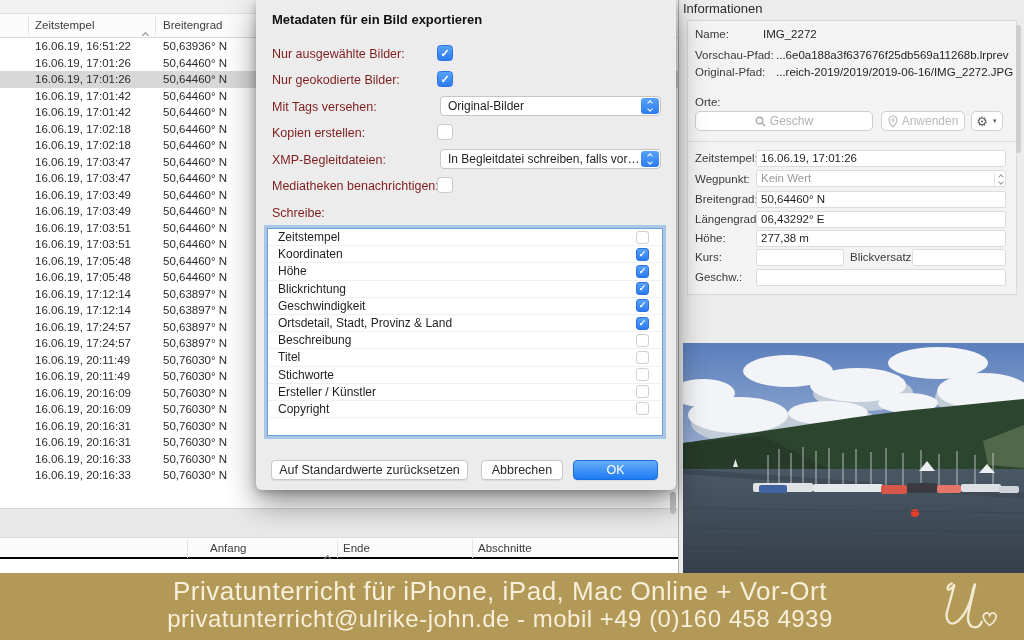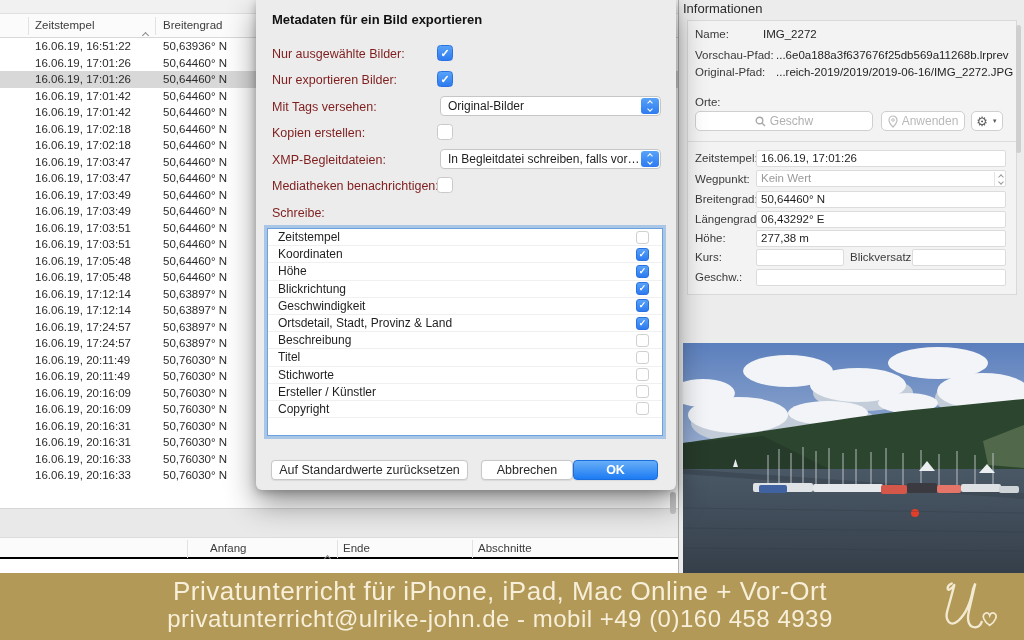--- a/index.html
+++ b/index.html
@@ -62,21 +62,21 @@
   .chv-w{width:4px;height:4px;border-right:1.6px solid #fff;border-bottom:1.6px solid #fff;}
   .chv-w.up{transform:rotate(-135deg);margin-bottom:2px;}
   .chv-w.down{transform:rotate(45deg);}
   .listbox{position:absolute;left:11px;top:228px;width:396px;height:208px;background:#fff;border:1px solid #6ba2dd;box-shadow:0 0 0 3px rgba(116,167,226,.55);}
   .lrow{display:flex;align-items:center;height:17.2px;border-bottom:1px solid #f0f0f0;}
   .lrow-label{flex:1;font-size:12px;color:#1f1f1f;padding-left:10px;white-space:nowrap;}
   .lcb{width:13px;height:13px;margin-right:13px;border-radius:3px;background:#fff;border:1px solid #d0d0d0;display:flex;align-items:center;justify-content:center;}
   .lcb.checked{background:linear-gradient(#58a2f8,#2d7bf0);border:1px solid #2a72e2;}
   .lcb.checked::after{content:"✓";color:#fff;font-size:9px;font-weight:bold;line-height:1;}
   .dbtn{position:absolute;top:460px;height:20px;background:#fff;border:1px solid #c8c8c8;border-radius:4px;font-size:12.5px;color:#2b2b2b;display:flex;align-items:center;justify-content:center;box-shadow:0 .5px 1px rgba(0,0,0,.08);}
-  .dbtn.primary{background:linear-gradient(#67aef8,#1d7bf3);border:1px solid #1a6fe0;color:#fff;font-weight:bold;}
+  .dbtn.primary{background:linear-gradient(#67aef8,#1d7bf3);border:1px solid #1a6fe0;color:#fff;}
 
   
   .banner{position:absolute;left:0;top:573px;width:1024px;height:67px;background:#b29957;}
   .banner-line{position:absolute;left:500px;transform:translateX(-50%);color:#f7efd9;white-space:nowrap;letter-spacing:.5px;}
   .bl1{top:3px;font-size:26px;}
   .bl2{top:32px;font-size:24px;}
   .logo{position:absolute;left:936px;top:3px;}
 </style>
 </head>
 <body>
@@ -435,21 +435,21 @@
       </g>
     </svg>
   </div>
 
   <div class="dialog">
     <span class="dlg-title">Metadaten für ein Bild exportieren</span>
 
     <span class="flabel" style="top:47px">Nur ausgewählte Bilder:</span>
     <span class="cb checked" style="left:181px;top:45px"></span>
 
-    <span class="flabel" style="top:73px">Nur exportieren Bilder:</span>
+    <span class="flabel" style="top:73px">Nur geokodierte Bilder:</span>
     <span class="cb checked" style="left:181px;top:71px"></span>
 
     <span class="flabel" style="top:100px">Mit Tags versehen:</span>
     <div class="popup" style="top:96px">
       <span class="popup-text">Original-Bilder</span>
       <span class="stepper">
           <span class="chv-w up"></span>
           <span class="chv-w down"></span>
         </span>
     </div>
@@ -522,21 +522,21 @@
       <span class="lcb"></span>
     </div>
 
     <div class="lrow">
       <span class="lrow-label">Copyright</span>
       <span class="lcb"></span>
     </div>
   </div>
 
     <div class="dbtn" style="left:15px;width:197px">Auf Standardwerte zurücksetzen</div>
-    <div class="dbtn" style="left:225px;width:92px">Abbrechen</div>
+    <div class="dbtn" style="left:225px;width:82px">Abbrechen</div>
     <div class="dbtn primary" style="left:317px;width:85px">OK</div>
   </div>
 
   <div class="banner">
     <div class="banner-line bl1">Privatunterricht für iPhone, iPad, Mac Online + Vor-Ort</div>
     <div class="banner-line bl2">privatunterricht@ulrike-john.de - mobil +49 (0)160 458 4939</div>
     <svg class="logo" width="70" height="62" viewBox="0 0 64 58">
       <g fill="none" stroke="#f3ead2" stroke-width="2.2" stroke-linecap="round">
         <path d="M14,7 C9,9 9,15 13,12 C16,10 17,6 16,10 L10,32 C7,42 13,48 20,42 C28,35 32,23 34,12 L36,7 L30,33 C28,42 30,48 36,48 C39,48 41,46 42,43"></path>
         <path d="M44,40 c-2,-5 4,-8 5.5,-3 c2,-5 7.5,-2 5.5,3 c-1.5,3.6 -5.5,6.2 -5.5,6.2 c0,0 -4,-2.6 -5.5,-6.2 z" stroke-width="1.6"></path>

